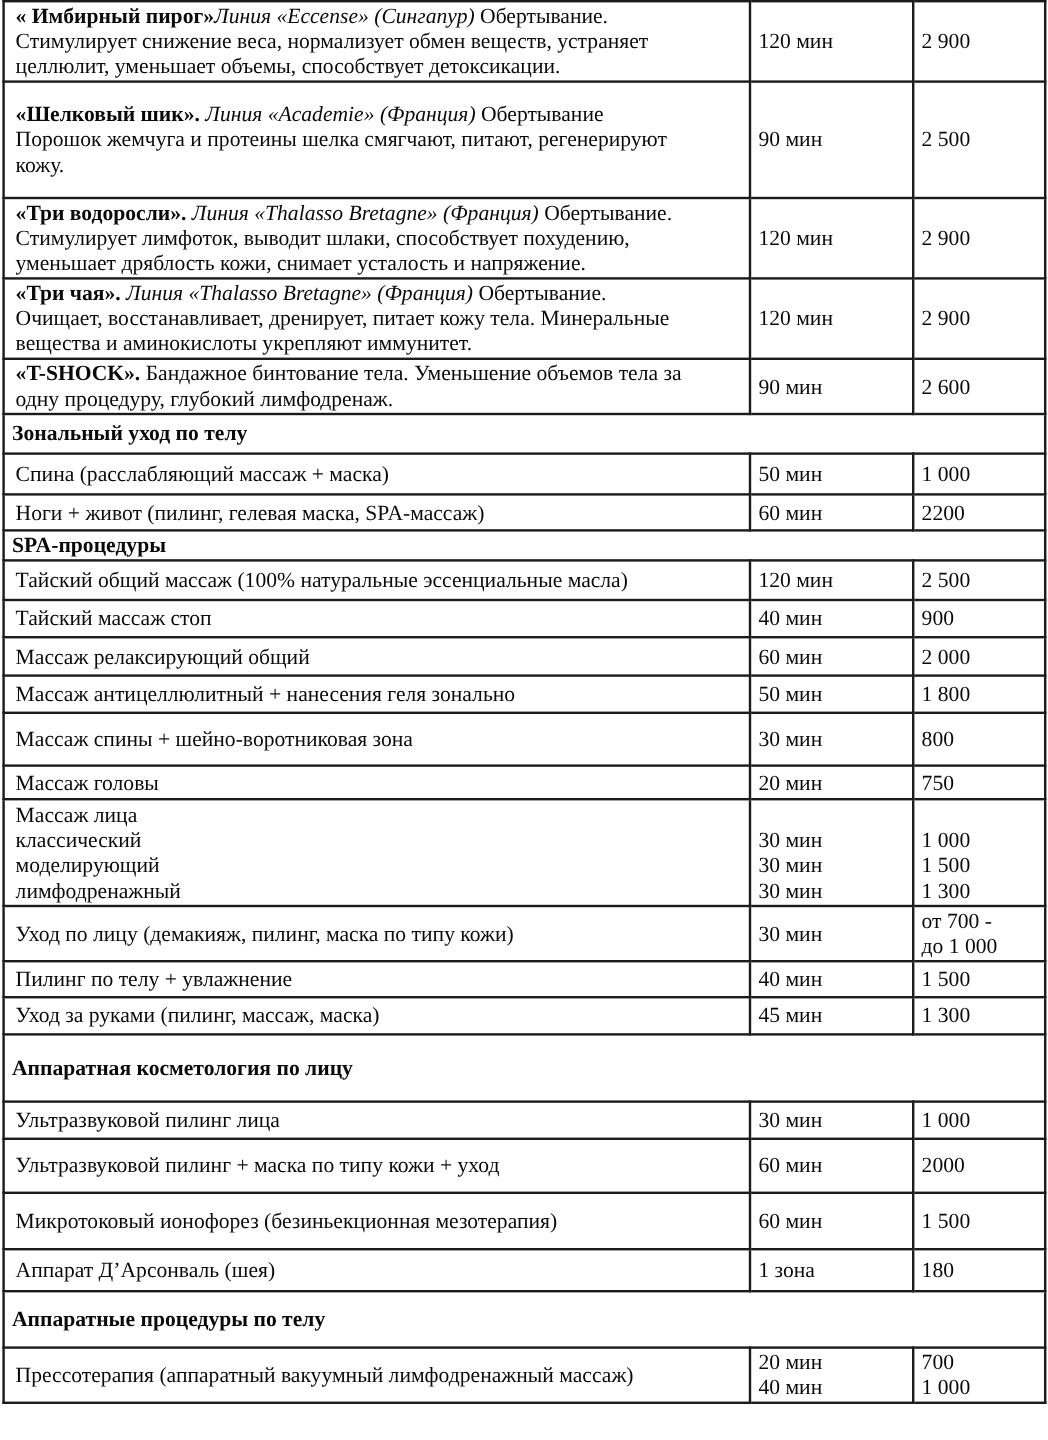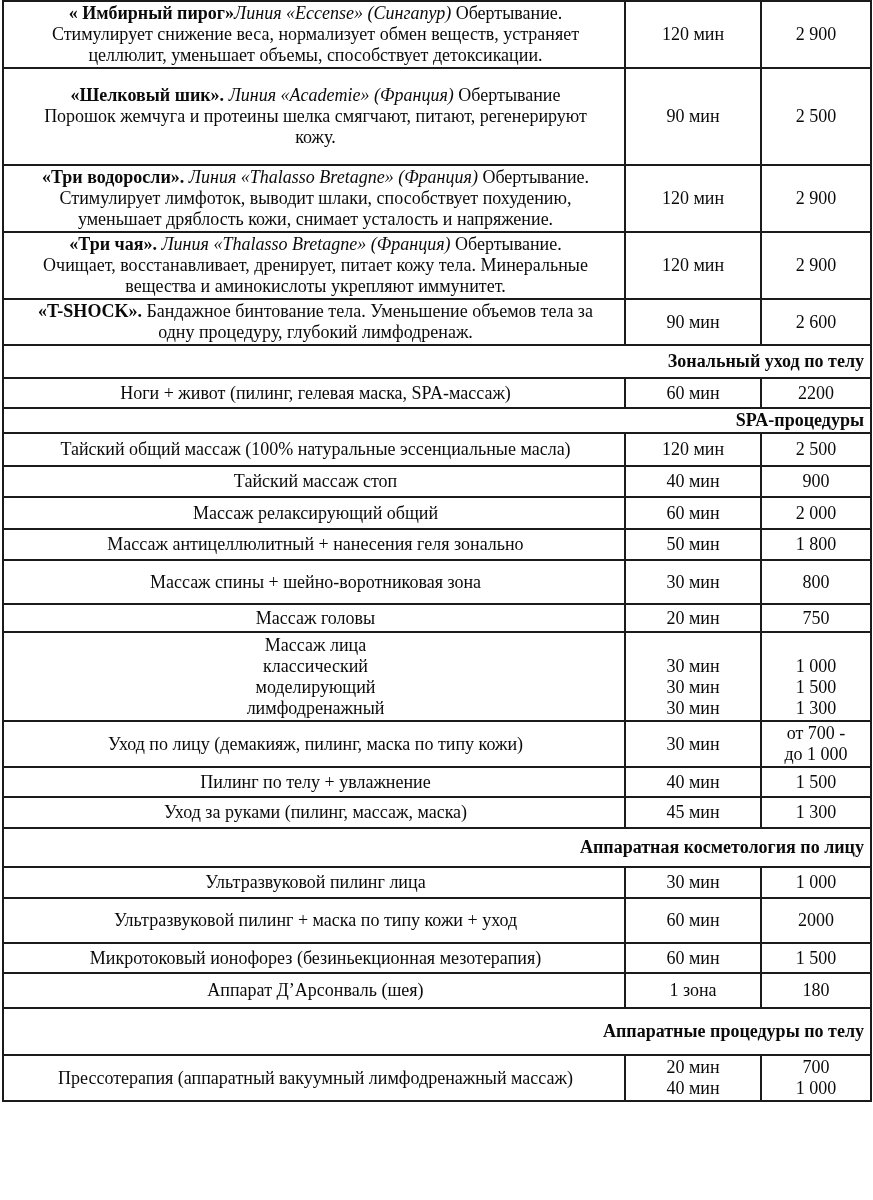--- a/index.html
+++ b/index.html
@@ -17,24 +17,24 @@
     margin: 0 0 0 2px;
   }
   td {
     border: 2px solid #1b1b1b;
     padding: 1px 6px;
     font-size: 18px;
     line-height: 21px;
     overflow: hidden;
     vertical-align: middle;
   }
-  td.svc { text-align: center; padding-left: 9px; }
-  td.c   { text-align: center; }
+  td.svc { text-align: left; padding-left: 9px; }
+  td.c   { text-align: left; }
   tr.sect td {
-    text-align: right;
+    text-align: left;
     font-weight: bold;
     font-size: 18px;
   }
   .b   { font-weight: bold; }
   .i   { font-style: italic; }
   .txt { white-space: pre-line; }
 </style>
 </head>
 <body>
 
@@ -76,20 +76,25 @@
     </tr>
     <tr style="height:45px">
       <td class="svc"><span class="b txt">«T-SHOCK». </span><span class="txt">Бандажное бинтование тела. Уменьшение объемов тела за
 одну процедуру, глубокий лимфодренаж.</span></td>
       <td class="c"><span class="txt">90 мин</span></td>
       <td class="c"><span class="txt">2 600</span></td>
     </tr>
 
     <tr class="sect" style="height:33px">
       <td colspan="3">Зональный уход по телу</td>
+    </tr>
+    <tr style="height:34px">
+      <td class="svc"><span class="txt">Спина (расслабляющий массаж + маска)</span></td>
+      <td class="c"><span class="txt">50 мин</span></td>
+      <td class="c"><span class="txt">1 000</span></td>
     </tr>
     <tr style="height:30px">
       <td class="svc"><span class="txt">Ноги + живот (пилинг, гелевая маска, SPA-массаж)</span></td>
       <td class="c"><span class="txt">60 мин</span></td>
       <td class="c"><span class="txt">2200</span></td>
     </tr>
 
     <tr class="sect" style="height:24px">
       <td colspan="3">SPA-процедуры</td>
     </tr>
@@ -147,34 +152,34 @@
       <td class="svc"><span class="txt">Пилинг по телу + увлажнение</span></td>
       <td class="c"><span class="txt">40 мин</span></td>
       <td class="c"><span class="txt">1 500</span></td>
     </tr>
     <tr style="height:31px">
       <td class="svc"><span class="txt">Уход за руками (пилинг, массаж, маска)</span></td>
       <td class="c"><span class="txt">45 мин</span></td>
       <td class="c"><span class="txt">1 300</span></td>
     </tr>
 
-    <tr class="sect" style="height:39px">
+    <tr class="sect" style="height:56px">
       <td colspan="3">Аппаратная косметология по лицу</td>
     </tr>
     <tr style="height:31px">
       <td class="svc"><span class="txt">Ультразвуковой пилинг лица</span></td>
       <td class="c"><span class="txt">30 мин</span></td>
       <td class="c"><span class="txt">1 000</span></td>
     </tr>
     <tr style="height:45px">
       <td class="svc"><span class="txt">Ультразвуковой пилинг + маска по типу кожи + уход</span></td>
       <td class="c"><span class="txt">60 мин</span></td>
       <td class="c"><span class="txt">2000</span></td>
     </tr>
-    <tr style="height:30px">
+    <tr style="height:47px">
       <td class="svc"><span class="txt">Микротоковый ионофорез (безиньекционная мезотерапия)</span></td>
       <td class="c"><span class="txt">60 мин</span></td>
       <td class="c"><span class="txt">1 500</span></td>
     </tr>
     <tr style="height:35px">
       <td class="svc"><span class="txt">Аппарат Д’Арсонваль (шея)</span></td>
       <td class="c"><span class="txt">1 зона</span></td>
       <td class="c"><span class="txt">180</span></td>
     </tr>
 

